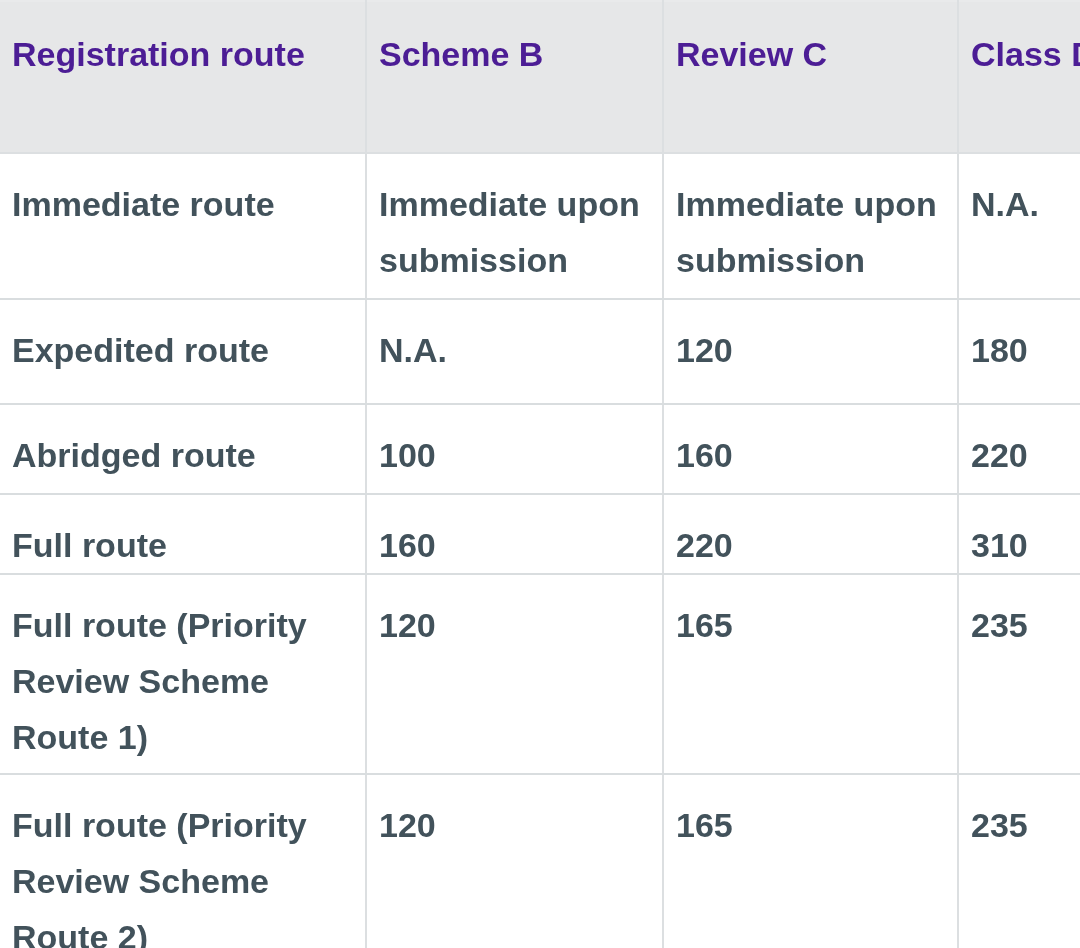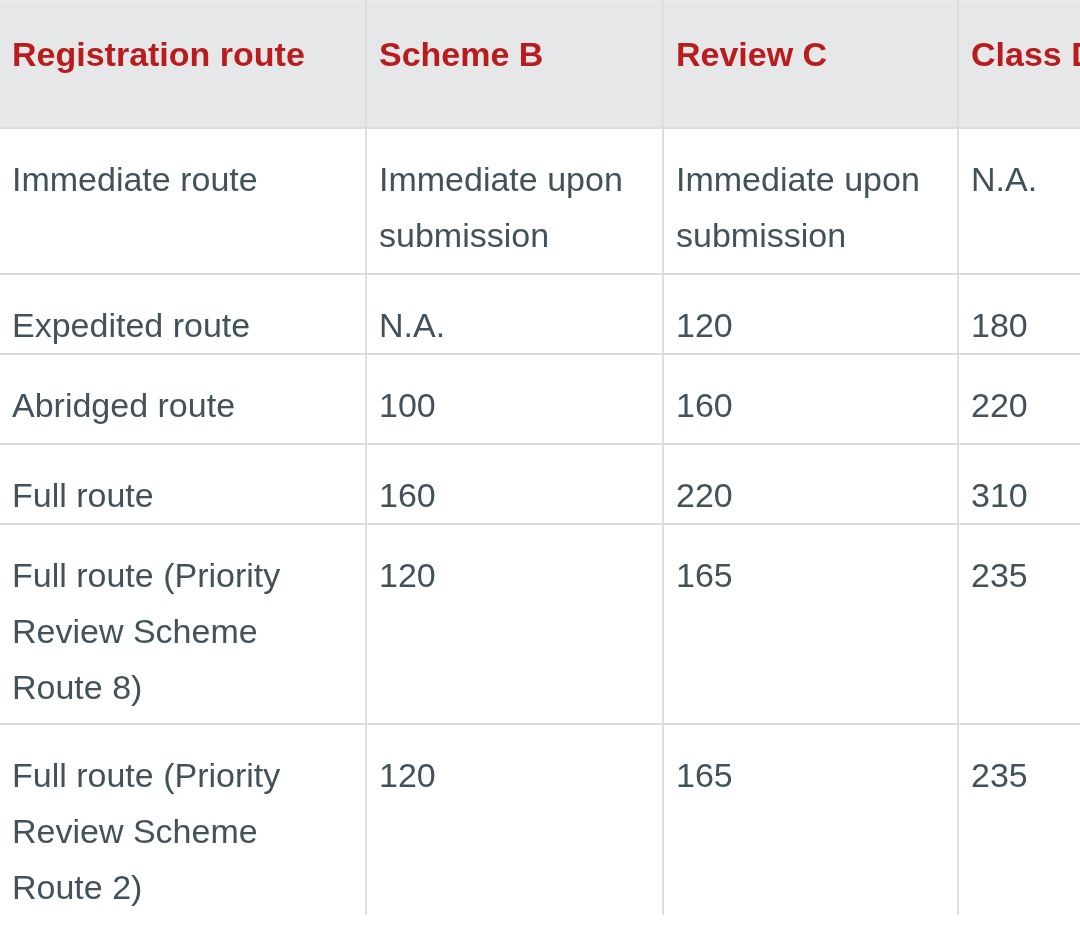--- a/index.html
+++ b/index.html
@@ -35,48 +35,48 @@
   }
 
   table.fee-table col.c-route  { width: 366px; }
   table.fee-table col.c-b      { width: 297px; }
   table.fee-table col.c-c      { width: 295px; }
   table.fee-table col.c-d      { width: 296px; }
 
   thead th {
     background: #e6e7e8;
     font-weight: bold;
-    color: #b91c1c;
+    color: #4c1d95;
     text-align: left;
     vertical-align: top;
     padding: 24px 12px 0 12px;
-    height: 127px;
+    height: 152px;
     box-sizing: border-box;
     border-right: 2px solid #dcdfe1;
     border-top: 2px solid #e9eaeb;
     border-bottom: 2px solid #dcdfe1;
     margin-left: 12px;
   }
   thead th:last-child { border-right: none; }
 
   tbody td {
     background: #ffffff;
-    font-weight: normal;
+    font-weight: bold;
     color: #42525b;
     text-align: left;
     vertical-align: top;
     padding: 22px 12px 0 12px;
     border-right: 2px solid #dcdfe1;
     border-bottom: 2px solid #d9dddf;
     box-sizing: border-box;
   }
   tbody td:last-child { border-right: none; }
 
   tbody tr.r-0 td { height: 146px; }
-  tbody tr.r-1 td { height: 80px; margin-left: 8px; }
+  tbody tr.r-1 td { height: 105px; margin-left: 8px; }
   tbody tr.r-2 td { height: 90px; }
   tbody tr.r-3 td { height: 64px; }
   tbody tr.r-4 td { height: 200px; }
   tbody tr.r-5 td { height: 190px; border-bottom: none; }
 </style>
 </head>
 <body>
 
 <div class="table-viewport">
   <table class="fee-table">
@@ -113,21 +113,21 @@
         <td>160</td>
         <td>220</td>
       </tr>
       <tr class="r-3">
         <td>Full route</td>
         <td>160</td>
         <td>220</td>
         <td>310</td>
       </tr>
       <tr class="r-4">
-        <td>Full route (Priority Review Scheme Route 8)</td>
+        <td>Full route (Priority Review Scheme Route 1)</td>
         <td>120</td>
         <td>165</td>
         <td>235</td>
       </tr>
       <tr class="r-5">
         <td>Full route (Priority Review Scheme Route 2)</td>
         <td>120</td>
         <td>165</td>
         <td>235</td>
       </tr>

